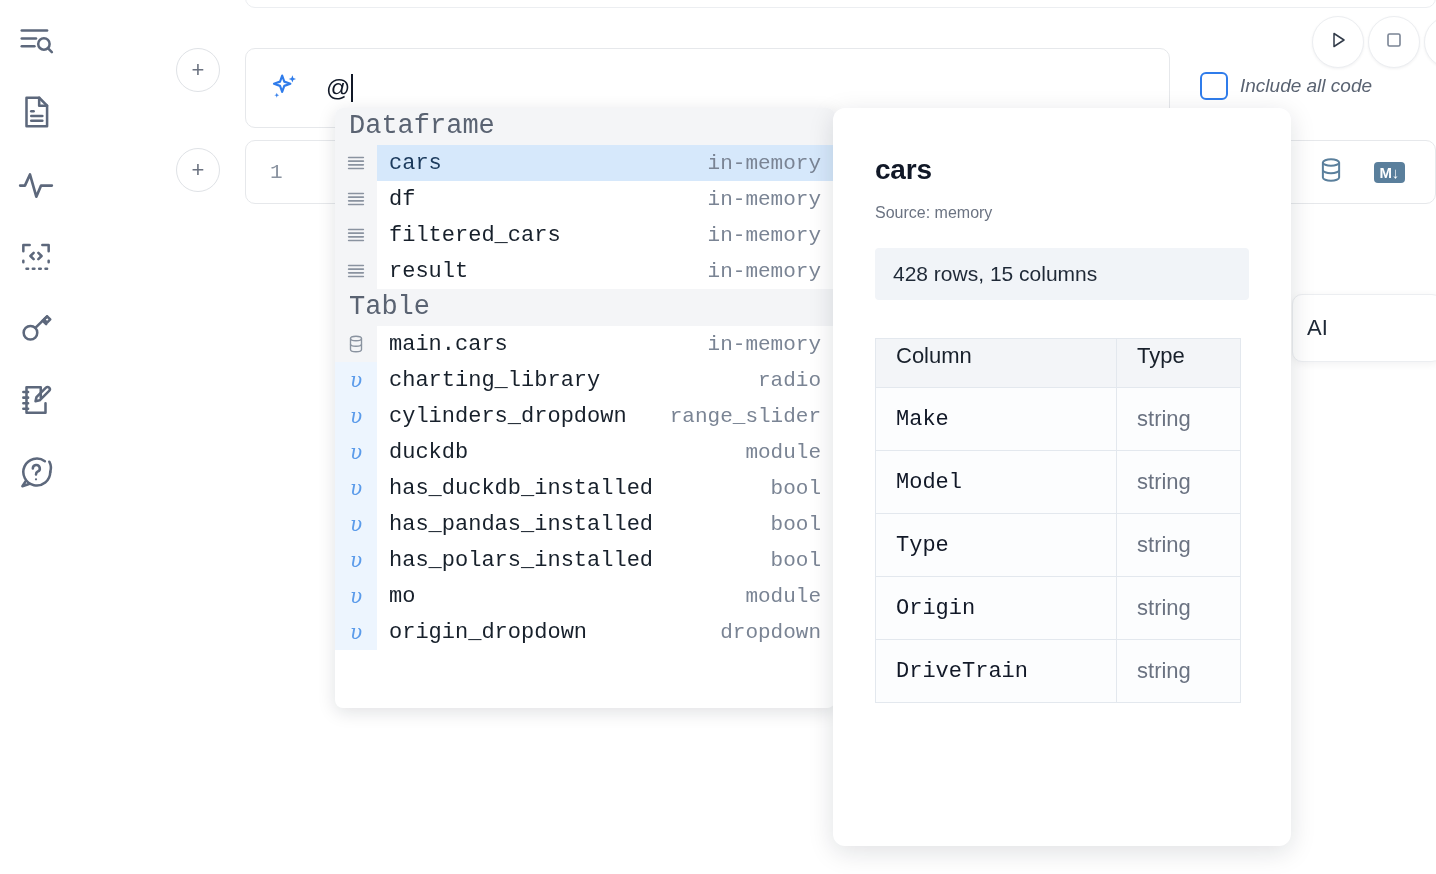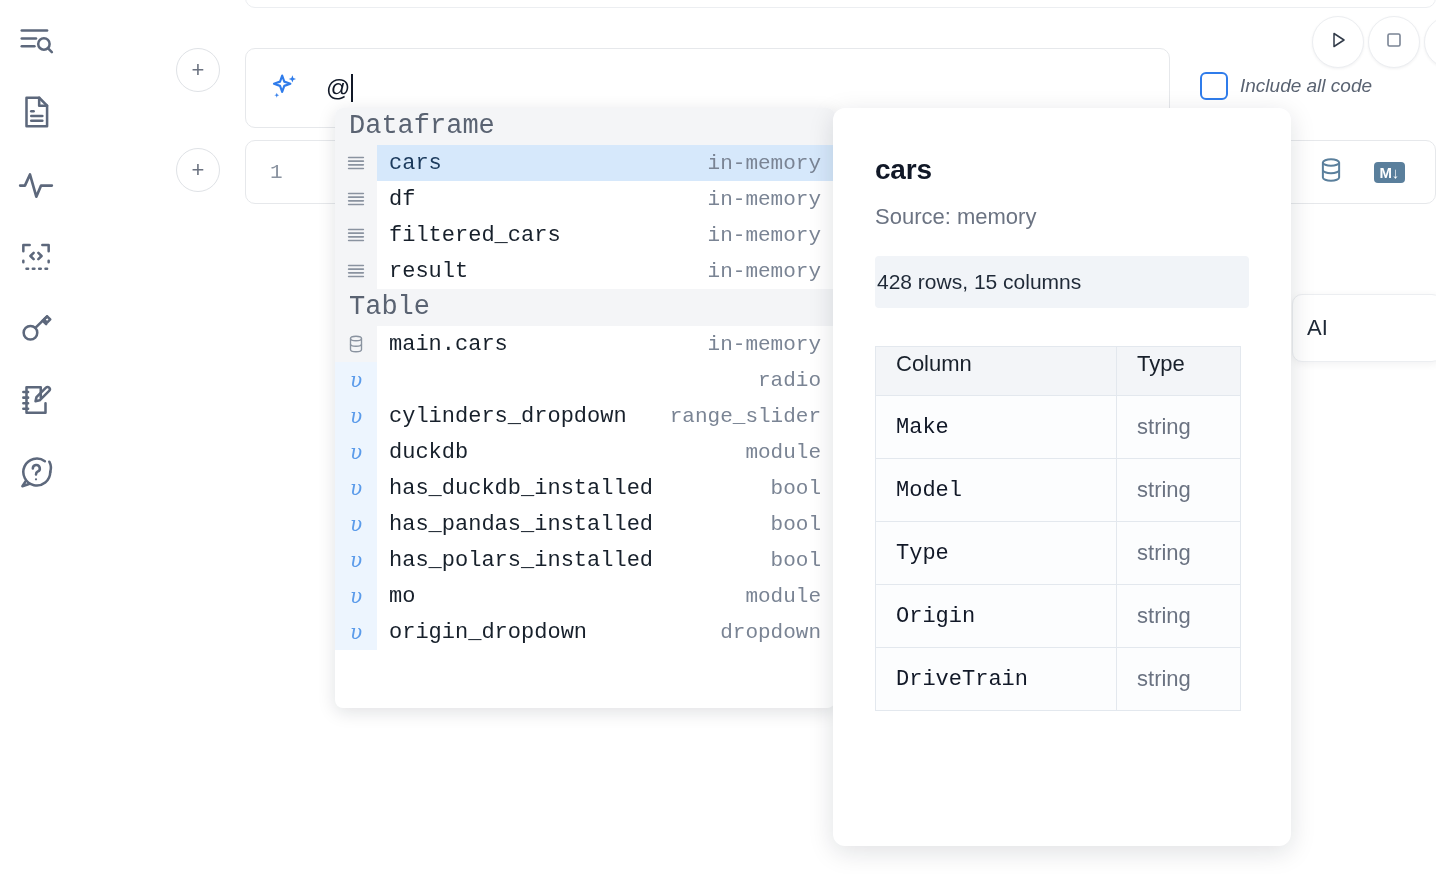--- a/index.html
+++ b/index.html
@@ -193,26 +193,26 @@
     box-shadow: 0 6px 26px rgba(16,24,40,0.13);
     overflow: hidden;
     z-index: 30;
     padding: 46px 42px 0 42px;
   }
   .dp-title {
     font-size: 28px; font-weight: bold; color: #111827;
     letter-spacing: -0.2px;
   }
   .dp-source {
-    margin-top: 18px; font-size: 22px; color: #6b7382;
+    margin-top: 18px; font-size: 16px; color: #6b7382;
   }
   .dp-stats {
     margin-top: 26px;
     background: #f1f4f8; border-radius: 4px;
-    padding: 14px 2px;
+    padding: 14px 18px;
     font-size: 21px; color: #1f2937;
   }
   .dp-table {
     margin-top: 38px;
     width: 366px;
     border-collapse: collapse;
     border: 1px solid #e3e8ee;
   }
   .dp-table th {
     background: #f3f5f8;
@@ -442,20 +442,21 @@
             <path d="M6 12c0 1.3 2.7 2.4 6 2.4s6-1.1 6-2.4"></path>
           </svg>
         </span>
         <span class="ac-name">main.cars</span>
         <span class="ac-type">in-memory</span>
       </div>
       <div class="ac-item var">
         <span class="ac-gutter">
           <span class="vglyph">υ</span>
         </span>
+        <span class="ac-name">charting_library</span>
         <span class="ac-type">radio</span>
       </div>
       <div class="ac-item var">
         <span class="ac-gutter">
           <span class="vglyph">υ</span>
         </span>
         <span class="ac-name">cylinders_dropdown</span>
         <span class="ac-type">range_slider</span>
       </div>
       <div class="ac-item var">

